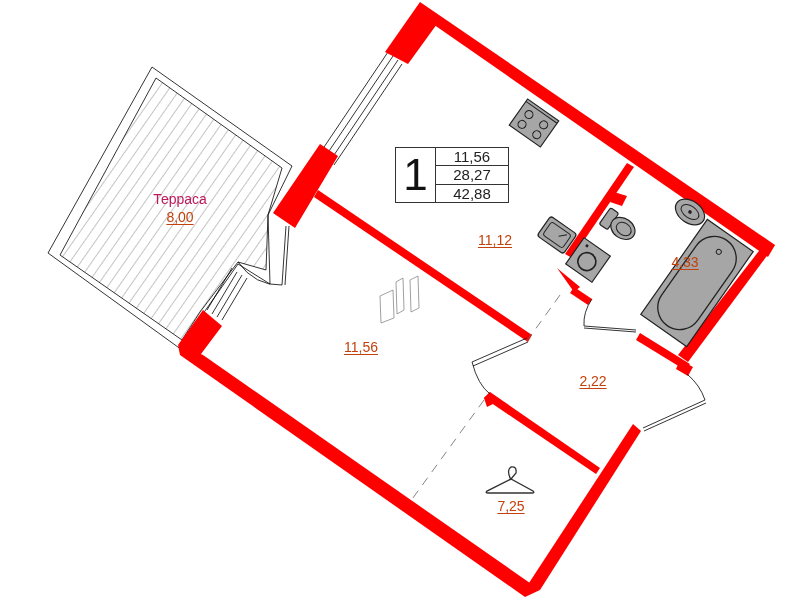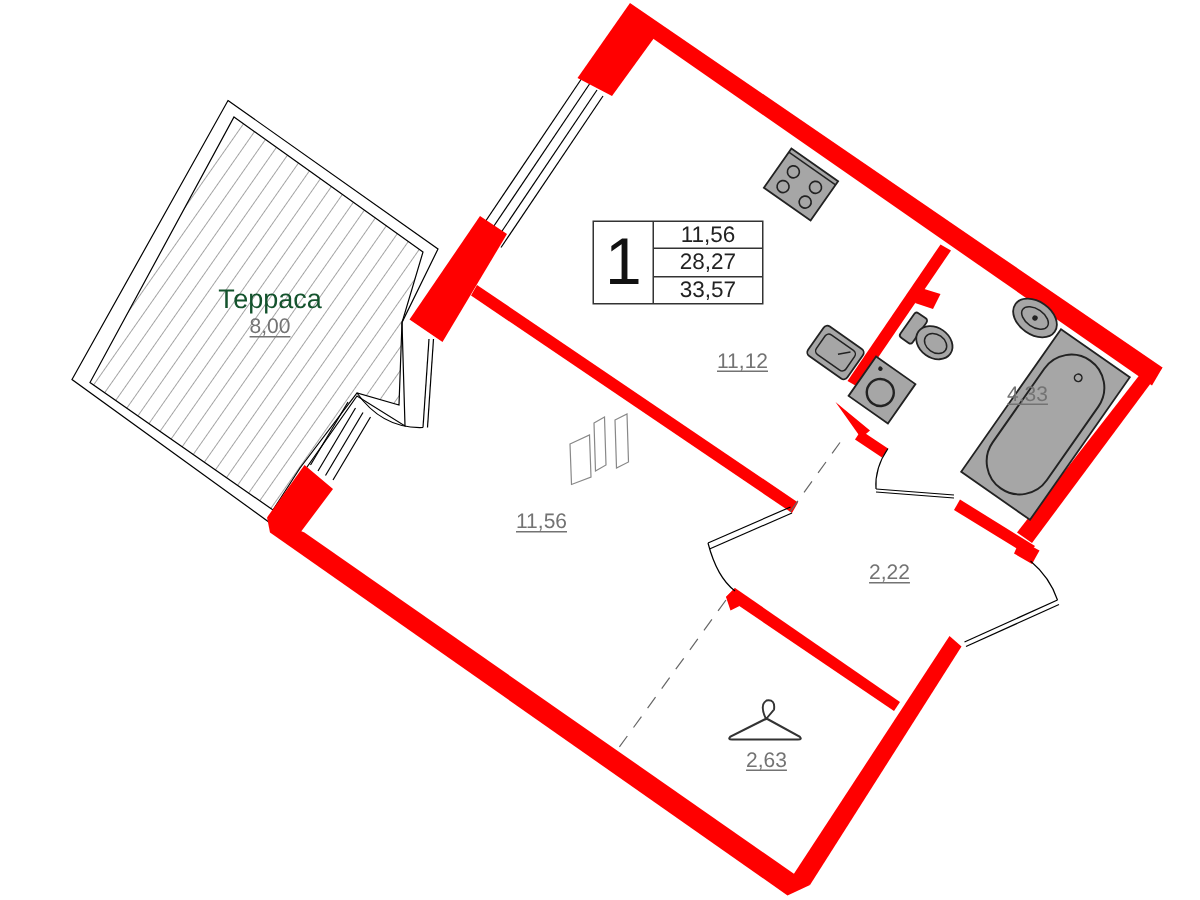--- a/index.html
+++ b/index.html
@@ -1,22 +1,22 @@
 <!DOCTYPE html>
 <html><head>
 <meta charset="utf-8">
 <style>
   html, body { margin: 0; padding: 0; background: #ffffff; }
   body { width: 800px; height: 600px; overflow: hidden; position: relative; font-family: "Liberation Sans", sans-serif; }
   #plan { position: absolute; left: 0; top: 0; width: 800px; height: 600px; }
   .wall { fill: #ff0000; stroke: none; }
   .thin { stroke: #000; stroke-width: 0.8; fill: none; }
   .fixture { fill: #a6a6a6; stroke: #222; stroke-width: 1.2; }
-  .area-text { position: absolute; font-size: 14px; color: #737373; text-decoration: underline; text-underline-offset: 2px; white-space: nowrap; transform: translate(-50%, -50%); line-height: 1; }
-  .name-text { position: absolute; font-size: 18px; color: #14532d; white-space: nowrap; transform: translate(-50%, -50%); line-height: 1; }
+  .area-text { position: absolute; font-size: 14px; color: #c2410c; text-decoration: underline; text-underline-offset: 2px; white-space: nowrap; transform: translate(-50%, -50%); line-height: 1; }
+  .name-text { position: absolute; font-size: 14px; color: #be185d; white-space: nowrap; transform: translate(-50%, -50%); line-height: 1; }
   #summary { position: absolute; left: 395px; top: 147px; width: 112px; height: 54px; border: 1px solid #333; display: flex; background: #fff; }
   #summary .num { width: 39px; border-right: 1px solid #333; display: flex; align-items: center; justify-content: center; font-size: 44px; color: #111; line-height: 1; }
   #summary .vals { flex: 1; display: flex; flex-direction: column; }
   #summary .vals div { flex: 1; border-bottom: 1px solid #333; font-size: 15px; color: #222; display: flex; align-items: center; justify-content: center; line-height: 1; }
   #summary .vals div:last-child { border-bottom: none; }
 </style>
 </head>
 <body>
 
 <svg id="plan" viewBox="0 0 800 600" xmlns="http://www.w3.org/2000/svg">
@@ -156,23 +156,23 @@
     <path d="M511 480 Q506 470 511 467 Q517 466 516 473 L511 479" fill="none" stroke="#333" stroke-width="1.3"></path>
     <path d="M511 479 L487 491 Q485 493 488 493 L532 493 Q535 493 533 491 Z" fill="none" stroke="#333" stroke-width="1.4"></path>
   </g>
 </svg>
 
 <div id="summary">
   <div class="num">1</div>
   <div class="vals">
     <div>11,56</div>
     <div>28,27</div>
-    <div>33,57</div>
+    <div>42,88</div>
   </div>
 </div>
 
 <div class="name-text" style="left:180px; top:199px;">Терраса</div>
 <div class="area-text" style="left:180px; top:217px;">8,00</div>
 <div class="area-text" style="left:495px; top:240px;">11,12</div>
 <div class="area-text" style="left:361px; top:347px;">11,56</div>
 <div class="area-text" style="left:642px; top:262px;margin-left:43px;">4,33</div>
 <div class="area-text" style="left:593px; top:381px;">2,22</div>
-<div class="area-text" style="left:511px; top:506px;">2,63</div>
+<div class="area-text" style="left:511px; top:506px;">7,25</div>
 
 </body></html>

